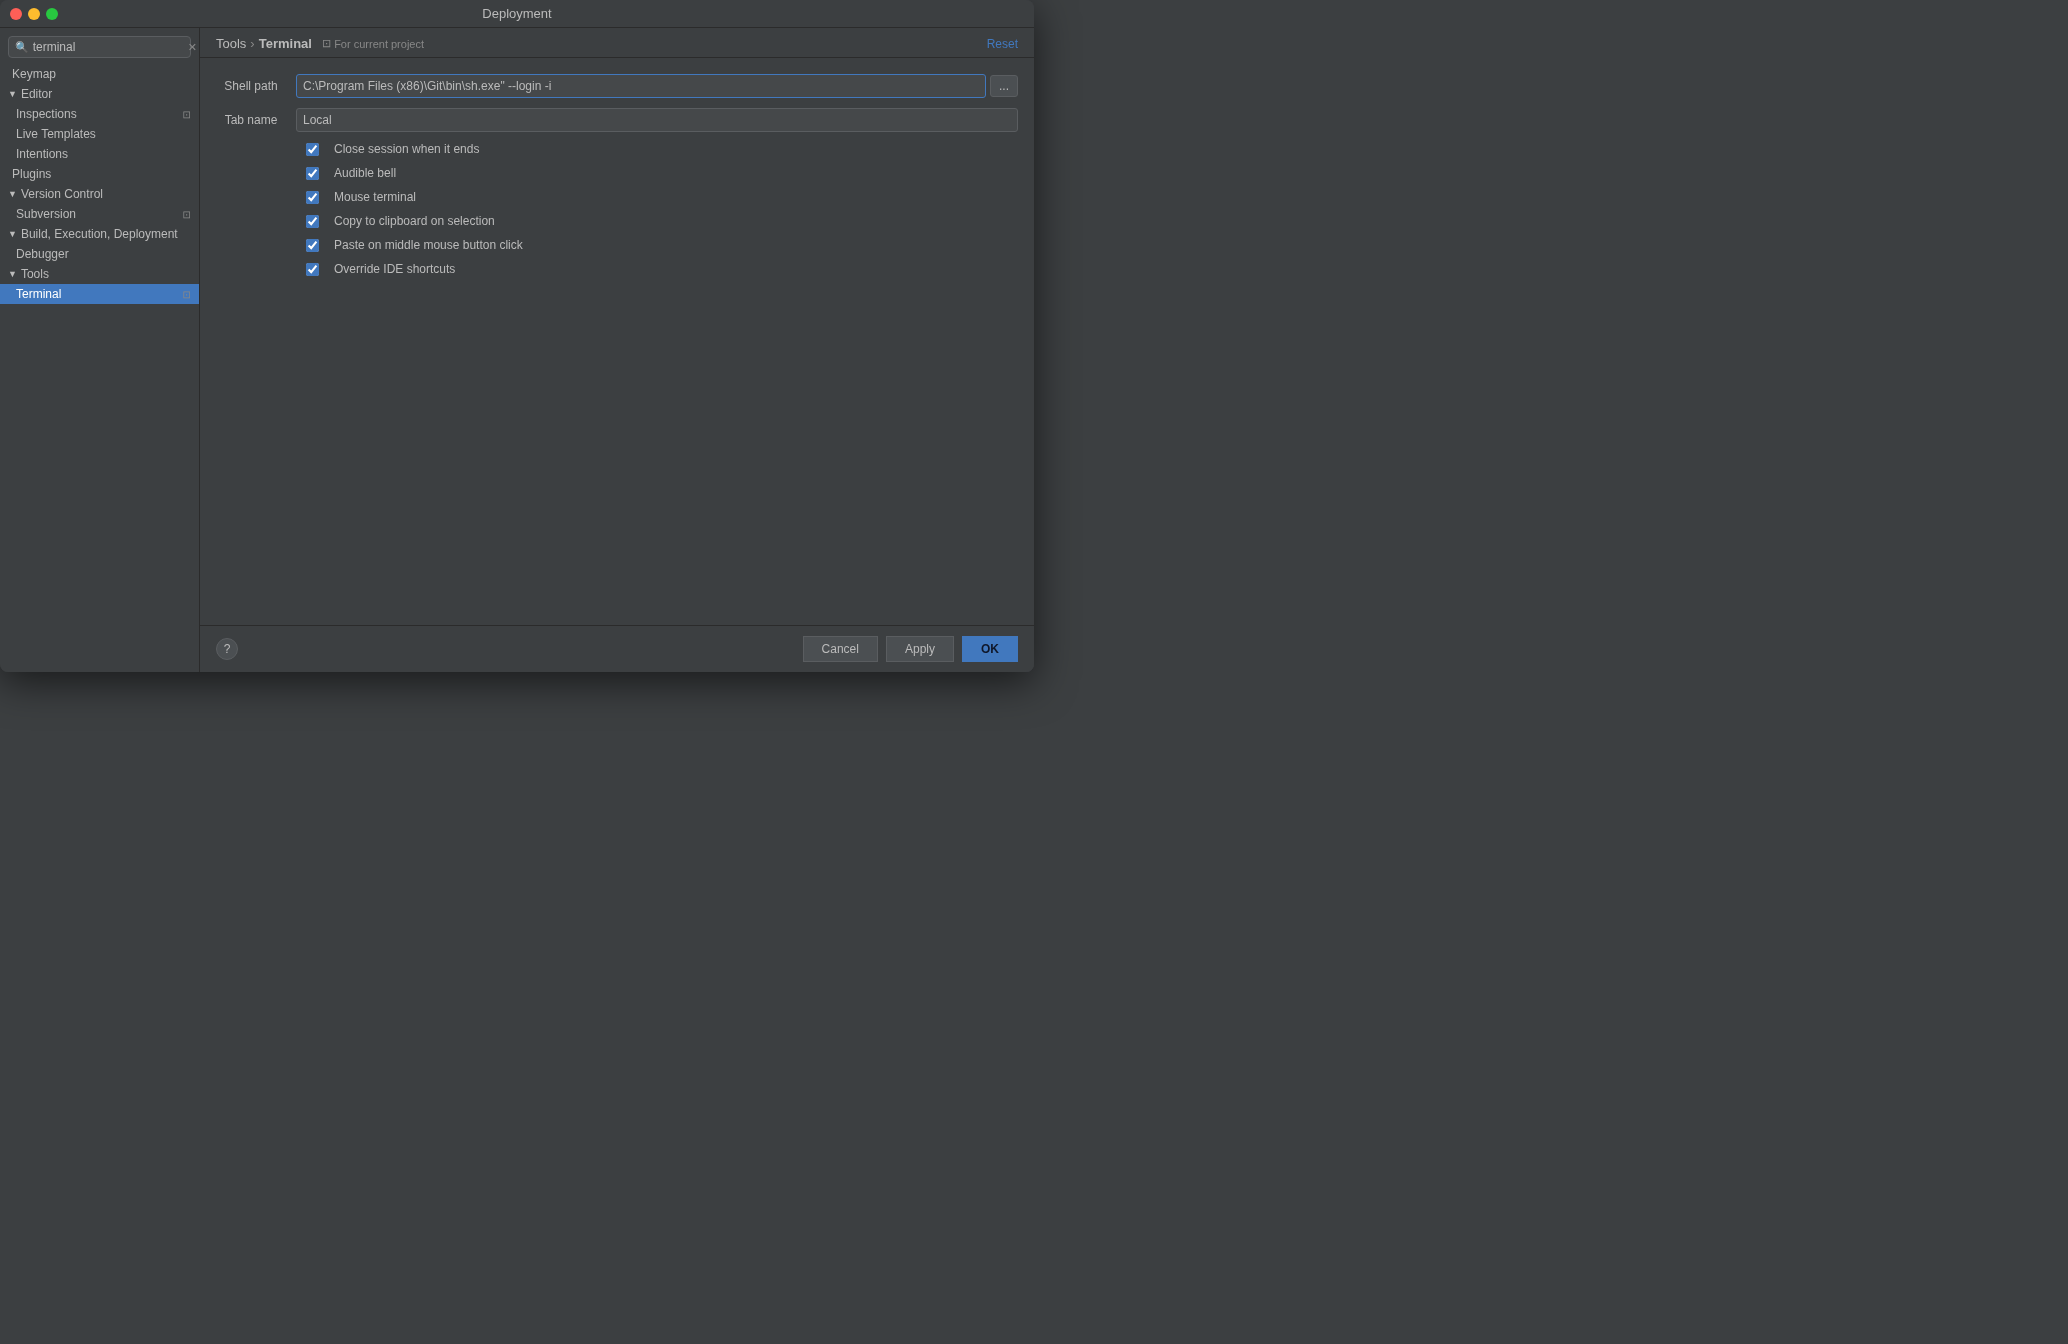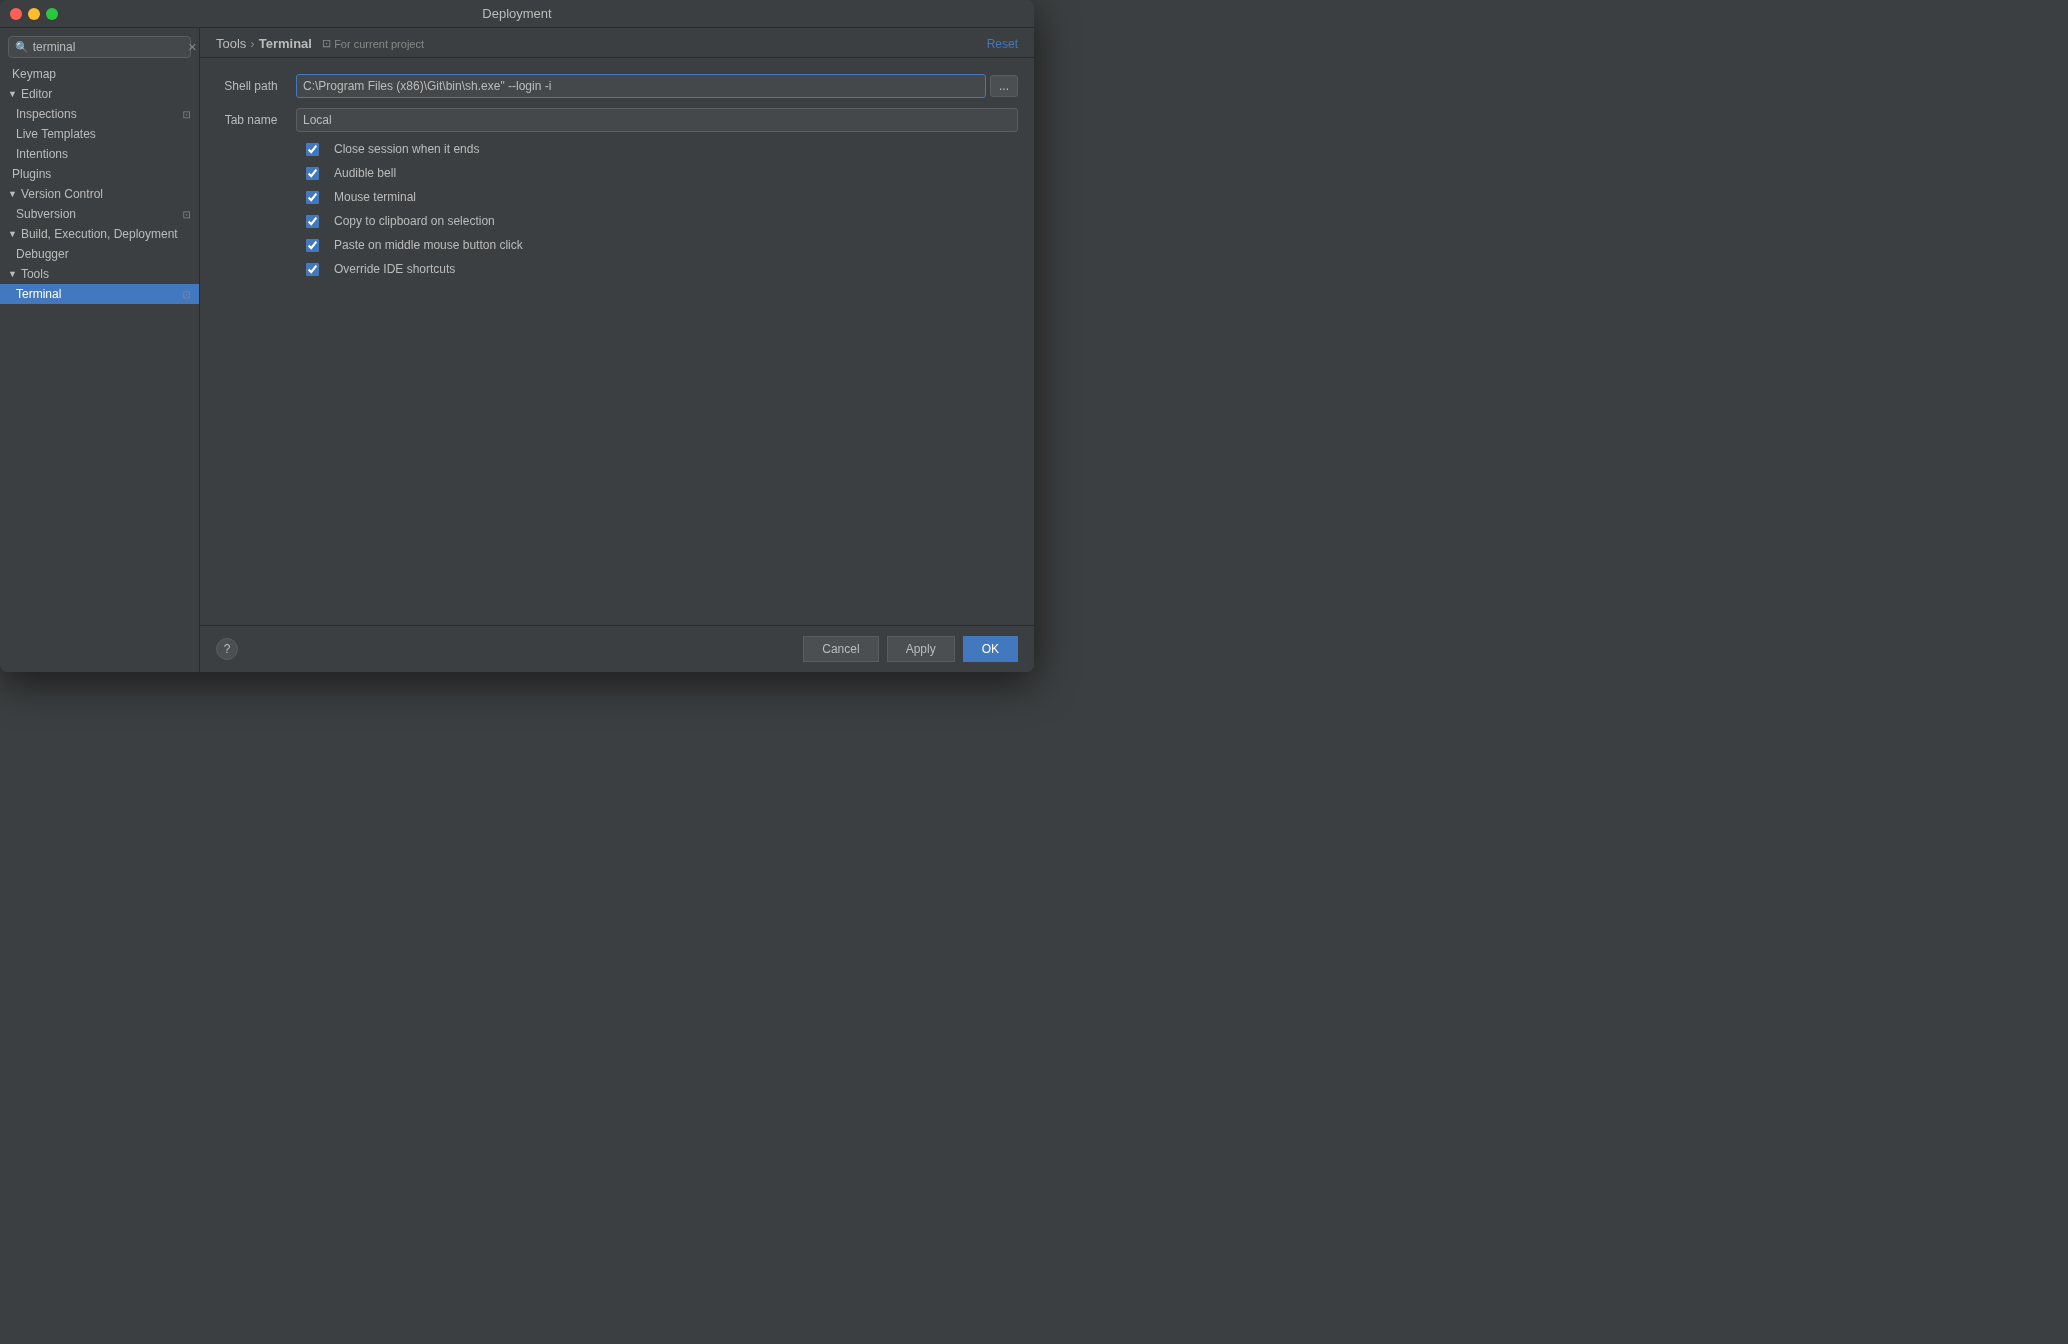--- a/index.html
+++ b/index.html
@@ -274,21 +274,22 @@
       font-size: 12px;
       border-radius: 0;
       cursor: pointer;
       border: 1px solid #5a5d60;
       background: #4b4f52;
       color: #bbbbbb;
     }
     .footer-btn.primary {
       background: #4178be;
       border-color: #4178be;
-      color: #ffffff;
+      color: #0f172a;
+      font-weight: bold;
     }
   </style>
 </head>
 <body>
 
 <div class="titlebar">
   <div class="titlebar-buttons">
     <button class="titlebar-btn btn-close"></button>
     <button class="titlebar-btn btn-minimize"></button>
     <button class="titlebar-btn btn-maximize"></button>

